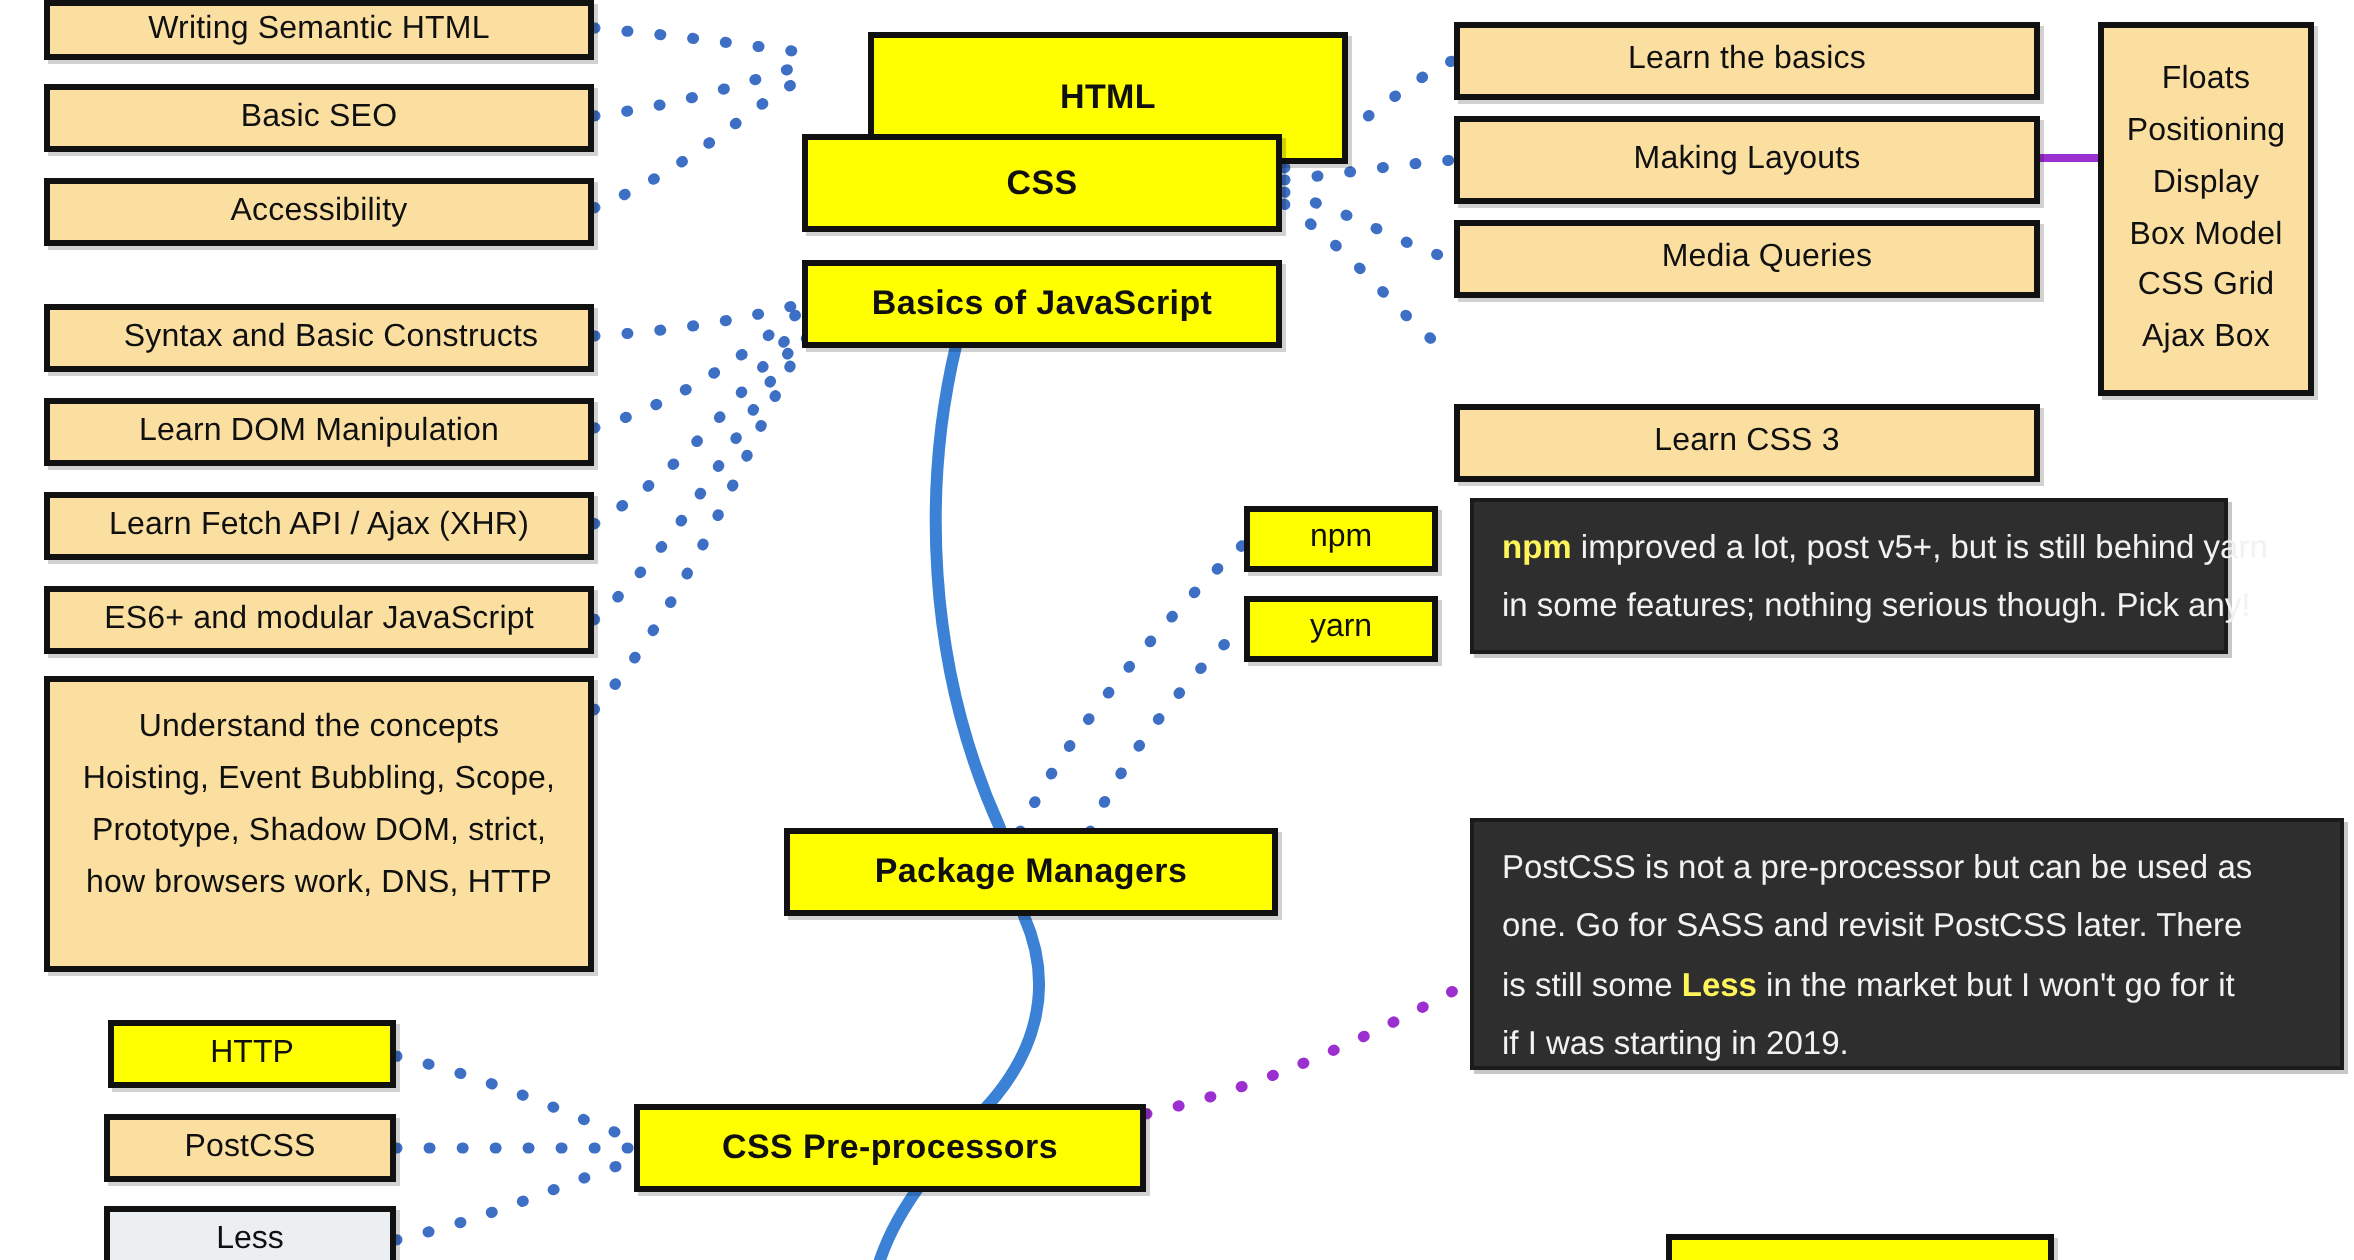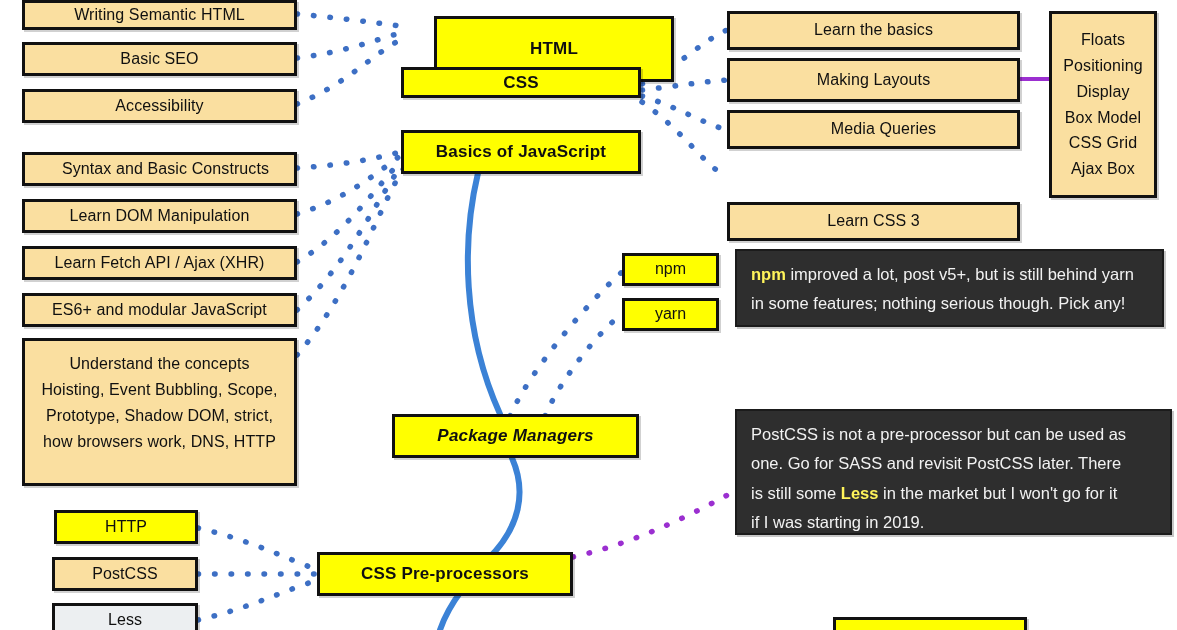--- a/index.html
+++ b/index.html
@@ -142,27 +142,27 @@
       <span class="ln">Understand the concepts</span>
       <span class="ln">Hoisting, Event Bubbling, Scope,</span>
       <span class="ln">Prototype, Shadow DOM, strict,</span>
       <span class="ln">how browsers work, DNS, HTTP</span>
     </span>
   </div>
 
   <div class="node yellowbold" style="left:401px;top:16px;width:240px;height:66px;margin-left:33px;">
     <span>HTML</span>
   </div>
-  <div class="node yellowbold" style="left:401px;top:67px;width:240px;height:31px;">
+  <div class="node yellowbold" style="left:401px;top:67px;width:240px;height:49px;">
     <span>CSS</span>
   </div>
   <div class="node yellowbold" style="left:401px;top:130px;width:240px;height:44px;">
     <span>Basics of JavaScript</span>
   </div>
-  <div class="node yellowbold" style="left:392px;top:414px;width:247px;height:44px;font-style:italic;">
+  <div class="node yellowbold" style="left:392px;top:414px;width:247px;height:44px;">
     <span>Package Managers</span>
   </div>
   <div class="node yellowbold" style="left:317px;top:552px;width:256px;height:44px;">
     <span>CSS Pre-processors</span>
   </div>
 
   <div class="node tan" style="left:727px;top:11px;width:293px;height:39px;">
     <span>Learn the basics</span>
   </div>
   <div class="node tan" style="left:727px;top:58px;width:293px;height:44px;">
@@ -200,21 +200,21 @@
     <span>PostCSS</span>
   </div>
   <div class="node grey" style="left:52px;top:603px;width:146px;height:34px;">
     <span>Less</span>
   </div>
 
   <div class="node yellowbold" style="left:833px;top:617px;width:194px;height:44px;">
     <span></span>
   </div>
 
-  <div class="note" style="left:735px;top:249px;width:429px;height:78px;">
+  <div class="note" style="left:735px;top:249px;width:379px;height:78px;">
     <span class="ln"><span class="hl">npm</span><span> improved a lot, post v5+, but is still behind yarn</span></span>
     <span class="ln">in some features; nothing serious though. Pick any!</span>
   </div>
 
   <div class="note" style="left:735px;top:409px;width:437px;height:126px;">
     <span class="ln">PostCSS is not a pre-processor but can be used as</span>
     <span class="ln">one. Go for SASS and revisit PostCSS later. There</span>
     <span class="ln"><span>is still some </span><span class="hl">Less</span><span> in the market but I won't go for it</span></span>
     <span class="ln">if I was starting in 2019.</span>
   </div>

